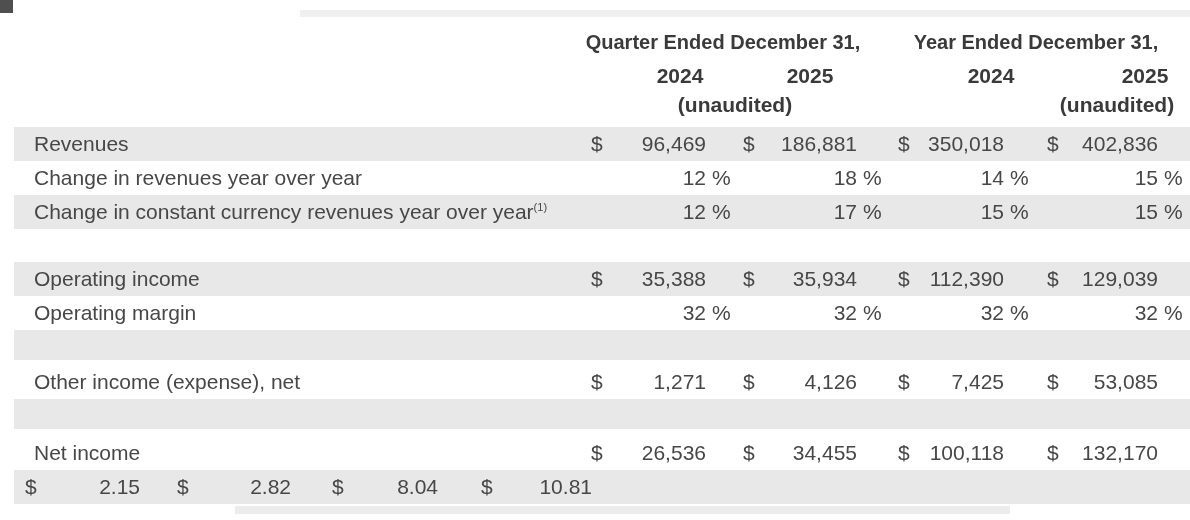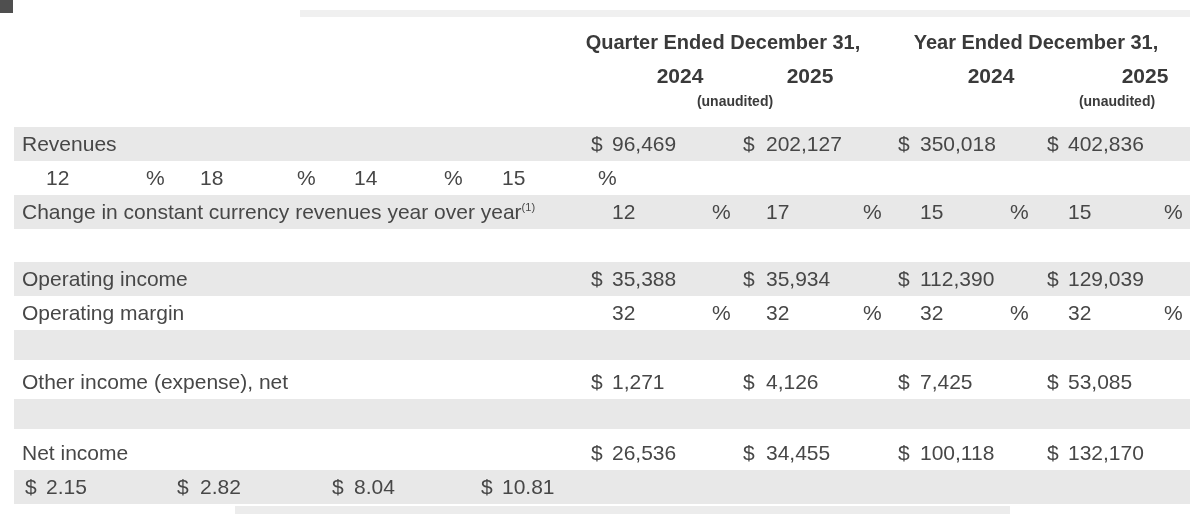--- a/index.html
+++ b/index.html
@@ -14,33 +14,33 @@
 
   
   .corner-square { position:absolute; left:0; top:0; width:13px; height:13px; background:#4f4f4f; }
   .top-faint-bar { position:absolute; left:300px; top:10px; width:890px; height:7px; background:#f0f0f0; }
   .bottom-faint-bar { position:absolute; left:235px; top:506px; width:775px; height:8px; background:#ececec; }
 
   
   .hdr { position:absolute; white-space:nowrap; font-weight:bold; color:#3a3a3a; transform:translateX(-50%); }
   .hdr-title { top:31px; font-size:20px; }
   .hdr-year  { top:64px; font-size:21px;margin-left:32px; }
-  .hdr-una   { top:93px; font-size:14px; }
+  .hdr-una   { top:93px; font-size:21px; }
 
   
   #rows { position:absolute; left:14px; top:127px; width:1176px; }
   .row { display:flex; align-items:center; height:34px; font-size:21px; color:#474747; }
   .row.shaded { background:#e8e8e8; }
   .spacer { height:30px; }
   .gap { background:#ffffff; }
 
   .c { flex:none; box-sizing:border-box; white-space:nowrap; overflow:visible; }
-  .c-label { width:566px; padding-left:8px; text-align:left; }
+  .c-label { width:566px; padding-left:20px; text-align:left; }
   .c-d { text-align:left; }
-  .c-v { text-align:left; }
+  .c-v { text-align:right; }
   .c-p { text-align:left; padding-left:6px; }
   .g1d { width:32px; padding-left:11px; } .g1v { width:94px; } .g1p { width:28px; }
   .g2d { width:32px; padding-left:9px; }  .g2v { width:91px; } .g2p { width:28px; }
   .g3d { width:35px; padding-left:13px; } .g3v { width:84px; } .g3p { width:28px; }
   .g4d { width:36px; padding-left:15px; } .g4v { width:90px; } .g4p { width:32px; }
 
   sup.fnote { font-size:11px; vertical-align:super; line-height:0; }
 </style>
 </head>
 <body>
@@ -61,30 +61,31 @@
   <div class="hdr hdr-una" style="left:735px">(unaudited)</div>
   <div class="hdr hdr-una" style="left:1117px">(unaudited)</div>
 
   <div id="rows">
       <div class="row shaded">
         <div class="c c-label"><span>Revenues</span></div>
         <div class="c c-d g1d">$</div>
         <div class="c c-v g1v">96,469</div>
         <div class="c c-p g1p"></div>
         <div class="c c-d g2d">$</div>
-        <div class="c c-v g2v">202,127</div>
+        <div class="c c-v g2v">186,881</div>
         <div class="c c-p g2p"></div>
         <div class="c c-d g3d">$</div>
         <div class="c c-v g3v">350,018</div>
         <div class="c c-p g3p"></div>
         <div class="c c-d g4d">$</div>
         <div class="c c-v g4v">402,836</div>
         <div class="c c-p g4p"></div>
       </div>
       <div class="row">
+        <div class="c c-label"><span>Change in revenues year over year</span></div>
         <div class="c c-d g1d"></div>
         <div class="c c-v g1v">12</div>
         <div class="c c-p g1p">%</div>
         <div class="c c-d g2d"></div>
         <div class="c c-v g2v">18</div>
         <div class="c c-p g2p">%</div>
         <div class="c c-d g3d"></div>
         <div class="c c-v g3v">14</div>
         <div class="c c-p g3p">%</div>
         <div class="c c-d g4d"></div>

